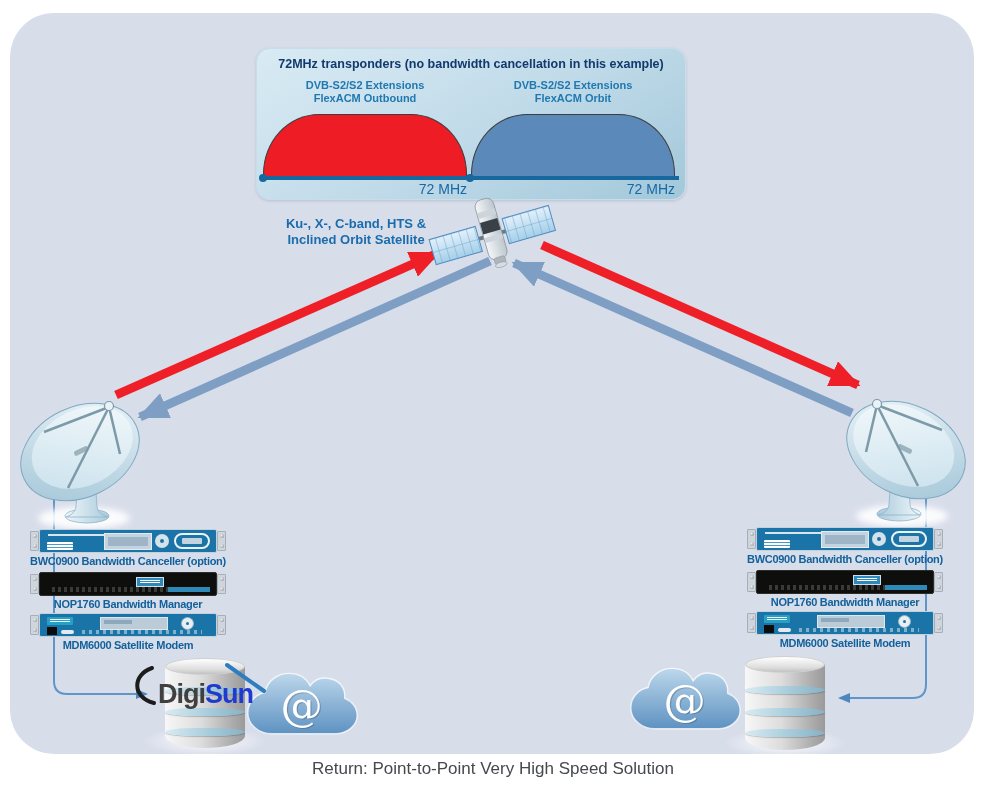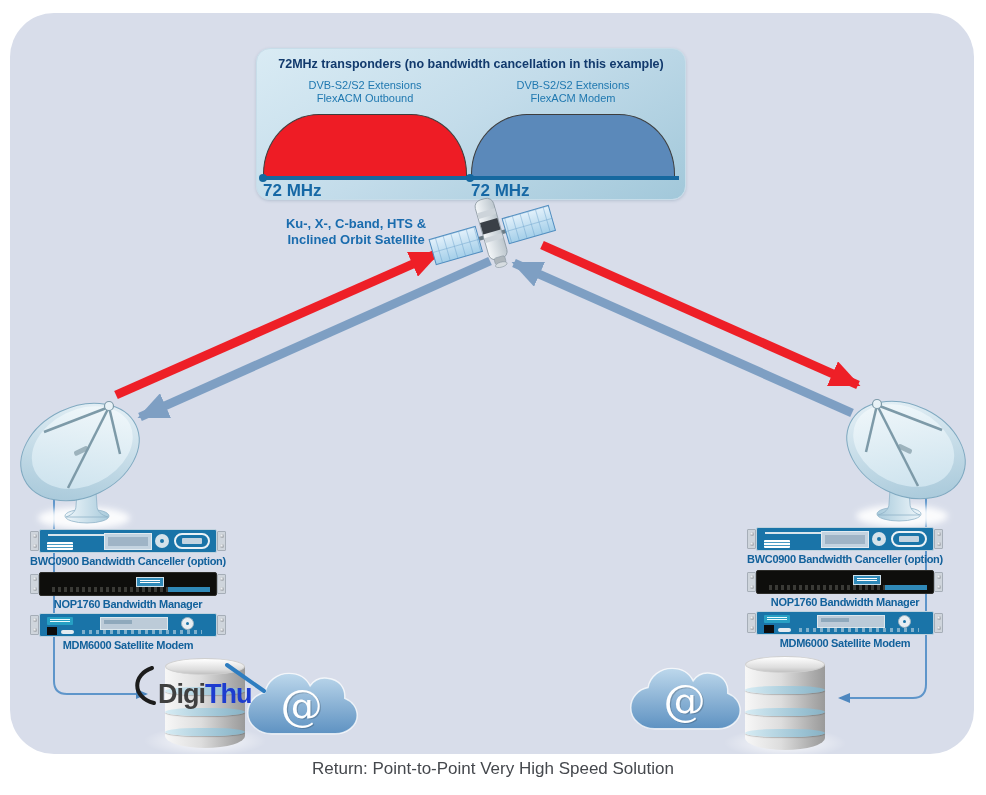--- a/index.html
+++ b/index.html
@@ -11,31 +11,31 @@
   .back-ov{z-index:1;} .front-ov{z-index:3;}
   .content{position:absolute;left:0;top:12px;width:986px;height:786px;z-index:2;pointer-events:none;}
 
   
   .tbox{position:absolute;left:256px;top:36px;width:428px;height:150px;border-radius:14px;
         background:linear-gradient(150deg,#d9ebf4 0%,#c3dcea 48%,#a2c8da 100%);
         border:1px solid #c7dde9;box-shadow:0 1px 3px rgba(80,110,140,.25);}
   .tbox-title{position:absolute;left:0;top:8px;width:100%;text-align:center;color:#123a6d;
         font-weight:bold;font-size:12.5px;white-space:nowrap;}
   .carrier-label{position:absolute;top:30px;width:200px;text-align:center;color:#1f78b0;
-        font-weight:normal;font-size:11px;line-height:1.2;}
+        font-weight:bold;font-size:11px;line-height:1.2;}
   .carrier-label.l{left:8px;} .carrier-label.r{left:216px;}
   .hump{position:absolute;top:65px;height:62px;width:204px;border:1.6px solid #3d3d3d;border-bottom:none;
         border-radius:56px 56px 0 0 / 60px 60px 0 0;box-sizing:border-box;}
   .hump.l{left:6px;background:#ee1c25;}
   .hump.r{left:214px;background:#5b89ba;}
   .baseline{position:absolute;left:4px;top:127px;width:418px;height:4px;background:#16689f;}
   .basedot{position:absolute;top:125px;width:8px;height:8px;border-radius:50%;background:#16689f;}
   .basedot.d1{left:2px;} .basedot.d2{left:209px;}
-  .bw-label{position:absolute;top:132px;width:204px;text-align:left;color:#1668a5;
-        font-weight:bold;font-size:17px;}
+  .bw-label{position:absolute;top:132px;width:204px;text-align:right;color:#1668a5;
+        font-weight:normal;font-size:14px;}
   .bw-label.l{left:6px;} .bw-label.r{left:214px;}
 
   
   .sat-label{position:absolute;left:280px;top:204px;width:152px;text-align:center;color:#1a6cae;
         font-weight:bold;font-size:13px;line-height:1.25;}
 
   
   .stack{position:absolute;width:196px;height:132px;}
   .stack.left{left:30px;top:517px;} .stack.right{left:747px;top:515px;}
   .unit{position:absolute;left:0;width:196px;height:24px;}
@@ -172,21 +172,21 @@
   <div class="content">
 
     <div class="tbox">
       <div class="tbox-title">72MHz transponders (no bandwidth cancellation in this example)</div>
       <div class="carrier-label l">
         <div>DVB-S2/S2 Extensions</div>
         <div>FlexACM Outbound</div>
       </div>
       <div class="carrier-label r">
         <div>DVB-S2/S2 Extensions</div>
-        <div>FlexACM Modem</div>
+        <div>FlexACM Orbit</div>
       </div>
       <div class="hump l"></div>
       <div class="hump r"></div>
       <div class="baseline"></div>
       <div class="basedot d1"></div>
       <div class="basedot d2"></div>
       <div class="bw-label l">72 MHz</div>
       <div class="bw-label r">72 MHz</div>
     </div>
 
@@ -332,21 +332,21 @@
       <div class="db-ring r1"></div>
       <div class="db-ring r2"></div>
       <div class="db-ring r3"></div>
     </div>
     <svg class="cloud left-cloud" viewBox="0 0 123 82">
       <path d="M93,70 H30 C16,70 5,60 5,48 C5,37 13,29 23,27 C25,15 36,7 48,7 C58,7 66,12 70,20 C74,14 81,11 88,12 C100,13 107,22 106,33 C114,36 119,43 119,51 C119,62 108,70 96,70 Z" fill="url(#cloudG)" stroke="rgba(255,255,255,0.75)" stroke-width="1.5"></path>
       <text x="62.5" y="58" font-size="44" fill="rgba(0,0,0,0.18)" font-family="DejaVu Serif, serif" text-anchor="middle">@</text>
       <text x="61" y="56.5" font-size="44" fill="#ffffff" font-family="DejaVu Serif, serif" text-anchor="middle">@</text>
     </svg>
     <div class="digisat">
-      <span class="p1">Digi</span><span class="p2">Thu</span>
+      <span class="p1">Digi</span><span class="p2">Sun</span>
     </div>
 
     <svg class="cloud right-cloud" viewBox="0 0 123 82">
       <path d="M93,70 H30 C16,70 5,60 5,48 C5,37 13,29 23,27 C25,15 36,7 48,7 C58,7 66,12 70,20 C74,14 81,11 88,12 C100,13 107,22 106,33 C114,36 119,43 119,51 C119,62 108,70 96,70 Z" fill="url(#cloudG)" stroke="rgba(255,255,255,0.75)" stroke-width="1.5"></path>
       <text x="62.5" y="58" font-size="44" fill="rgba(0,0,0,0.18)" font-family="DejaVu Serif, serif" text-anchor="middle">@</text>
       <text x="61" y="56.5" font-size="44" fill="#ffffff" font-family="DejaVu Serif, serif" text-anchor="middle">@</text>
     </svg>
     <div class="db right-db">
       <div class="db-glow"></div>
       <div class="db-cyl"></div>

